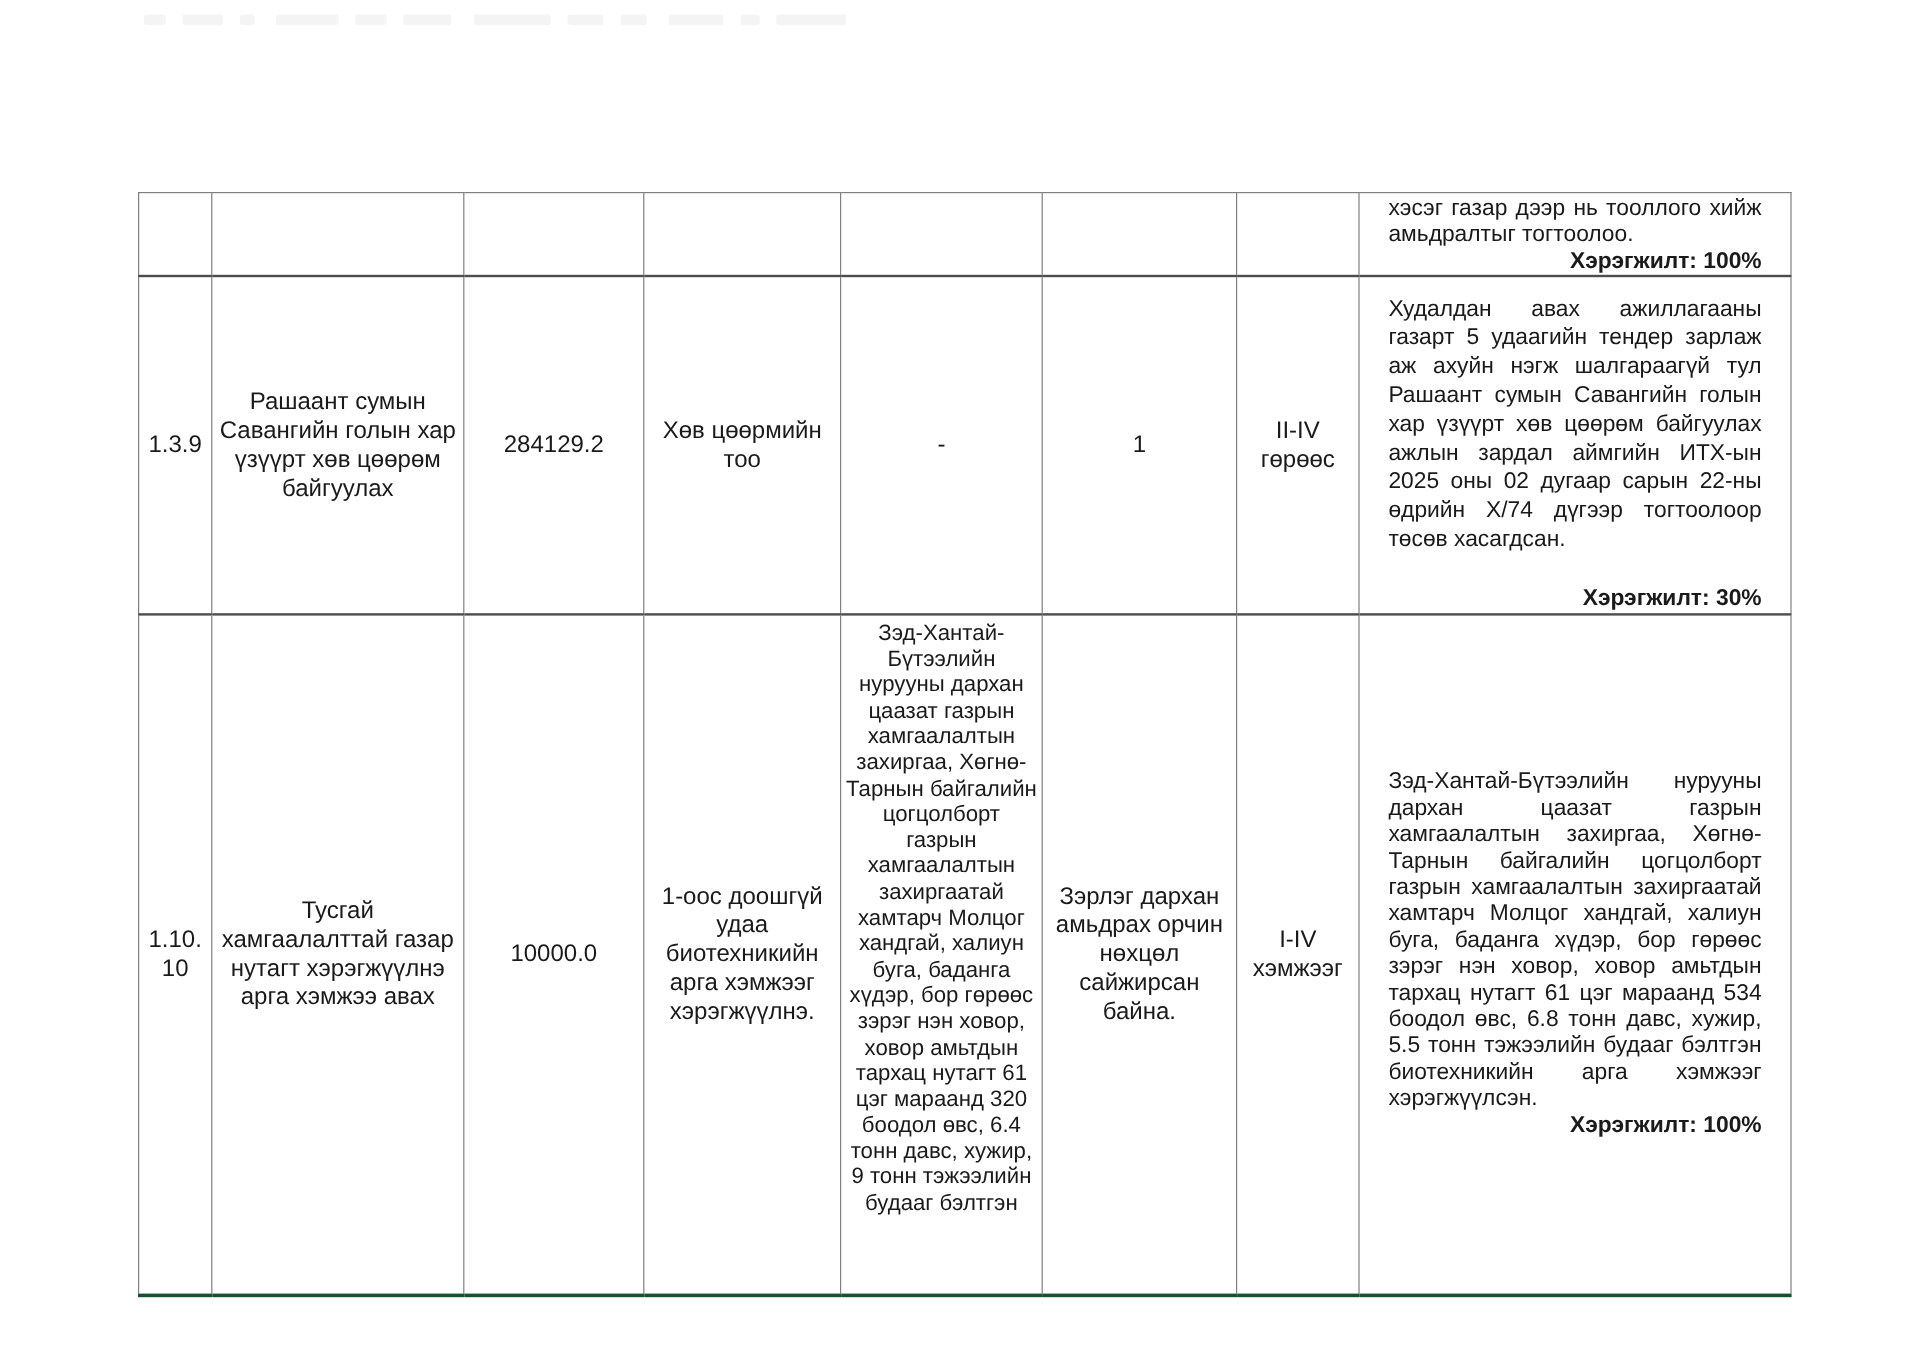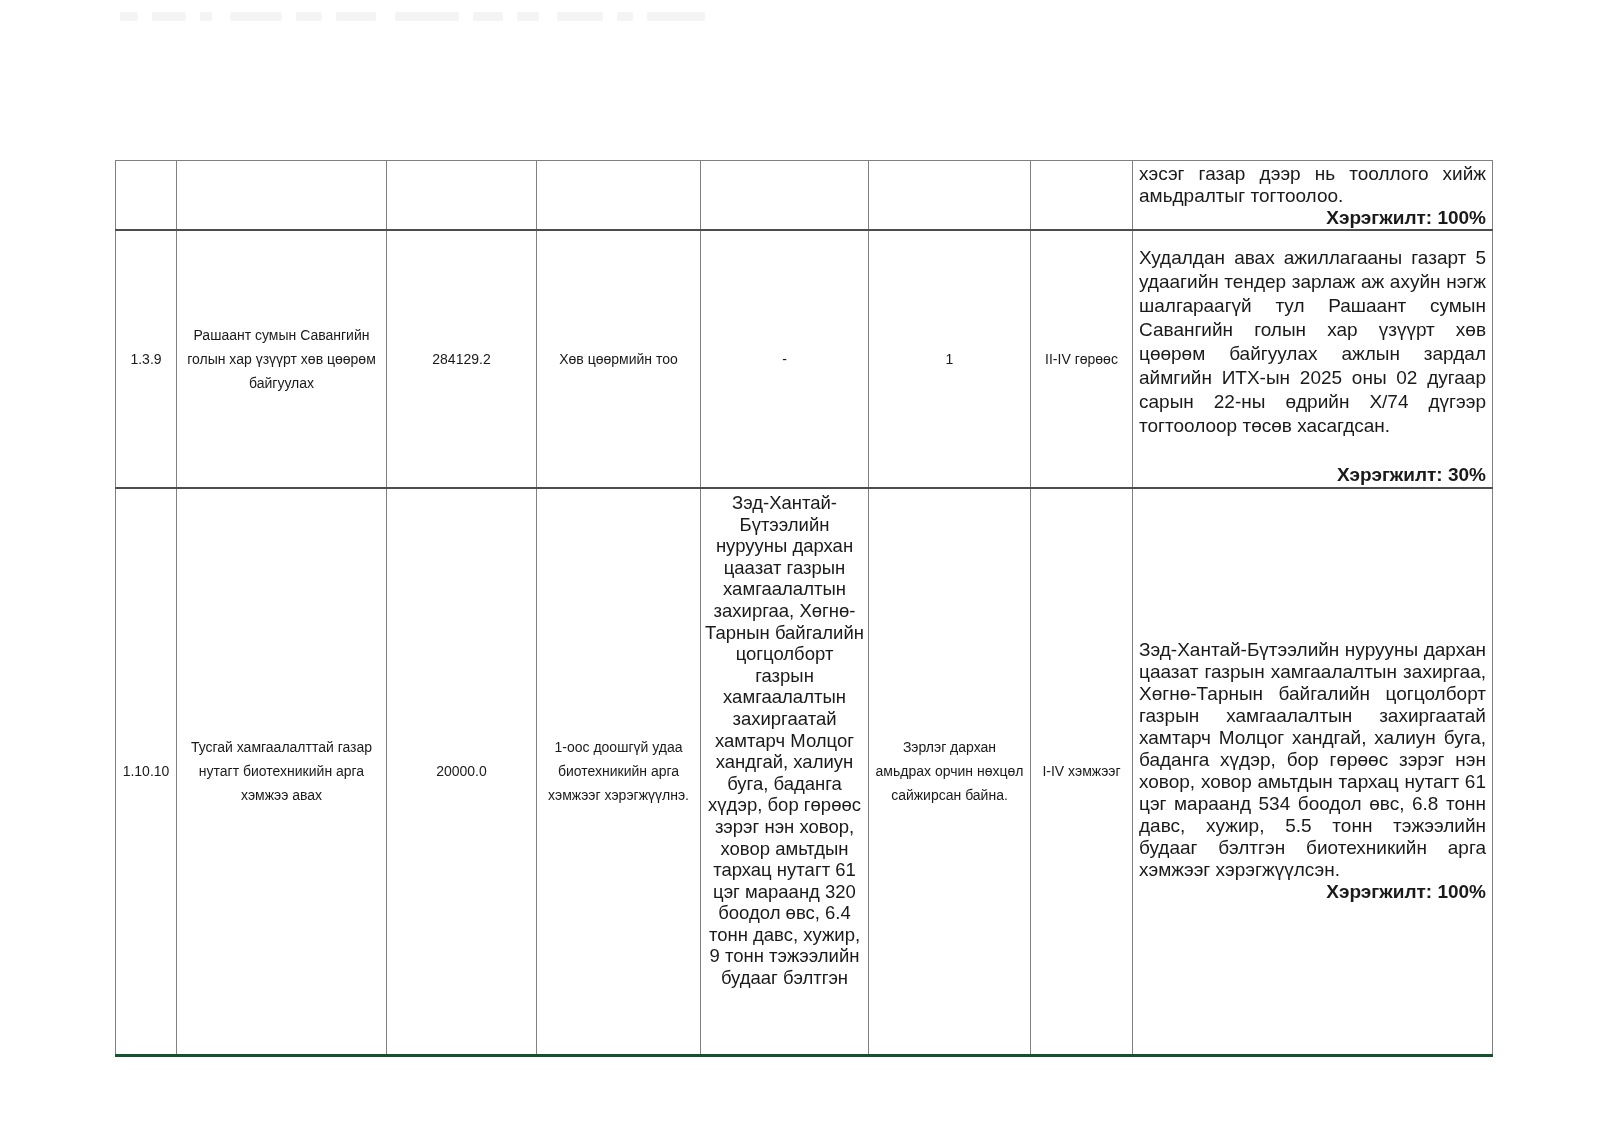--- a/index.html
+++ b/index.html
@@ -26,34 +26,34 @@
     border:1px solid #808080;
     padding:0;
     overflow:hidden;
     word-wrap:break-word;
   }
   tr.sep td{border-bottom:2px solid #4d4d4d;}
   tr.last td{border-bottom:3px solid #14532d;}
   
   .cc{
     text-align:center;vertical-align:middle;
-    font-size:14px;line-height:24px;
+    font-size:20px;line-height:24px;
     padding:2px 6px;
   }
   
   .c5{
     text-align:center;vertical-align:top;
     font-size:18.5px;line-height:21.6px;
     padding:3px 3px 0 3px;
   }
   
   .c8{
     vertical-align:middle;
     font-size:19px;line-height:24px;
-    padding:0 6px;
+    padding:0 24px;
   }
   .c8 .just{text-align:justify;}
   .c8 .impl{font-weight:700;text-align:right;}
   .c8.rowA-impl{vertical-align:top;padding-top:2px;line-height:22px;}
   .c8.rowB-impl{vertical-align:top;padding-top:15px;}
   .c8.rowB-impl .impl{margin-top:25px;text-align:right;}
   .c8.rowC-impl{line-height:22px;}
 </style>
 </head>
 <body>
@@ -103,22 +103,22 @@
       <td class="cc">1</td>
       <td class="cc">II-IV гөрөөс</td>
       <td class="c8 rowB-impl">
         <div class="just">Худалдан авах ажиллагааны газарт 5 удаагийн тендер зарлаж аж ахуйн нэгж шалгараагүй тул Рашаант сумын Савангийн голын хар үзүүрт хөв цөөрөм байгуулах ажлын зардал аймгийн ИТХ-ын 2025 оны 02 дугаар сарын 22-ны өдрийн Х/74 дүгээр тогтоолоор төсөв хасагдсан.</div>
         <div class="impl">Хэрэгжилт: 30%</div>
       </td>
     </tr>
 
     <tr class="last" style="height:567px">
       <td class="cc">1.10.10</td>
-      <td class="cc">Тусгай хамгаалалттай газар нутагт биотехникийн арга хэмжээ авах</td>
-      <td class="cc">20000.0</td>
+      <td class="cc">Тусгай хамгаалалттай газар нутагт хэрэгжүүлнэ арга хэмжээ авах</td>
+      <td class="cc">10000.0</td>
       <td class="cc">1-оос доошгүй удаа биотехникийн арга хэмжээг хэрэгжүүлнэ.</td>
       <td class="c5">Зэд-Хантай-Бүтээлийн нурууны дархан цаазат газрын хамгаалалтын захиргаа, Хөгнө-Тарнын байгалийн цогцолборт газрын хамгаалалтын захиргаатай хамтарч Молцог хандгай, халиун буга, баданга хүдэр, бор гөрөөс зэрэг нэн ховор, ховор амьтдын тархац нутагт 61 цэг мараанд 320 боодол өвс, 6.4 тонн давс, хужир, 9 тонн тэжээлийн будааг бэлтгэн</td>
       <td class="cc">Зэрлэг дархан амьдрах орчин нөхцөл сайжирсан байна.</td>
       <td class="cc">I-IV хэмжээг</td>
       <td class="c8 rowC-impl">
         <div class="just">Зэд-Хантай-Бүтээлийн нурууны дархан цаазат газрын хамгаалалтын захиргаа, Хөгнө-Тарнын байгалийн цогцолборт газрын хамгаалалтын захиргаатай хамтарч Молцог хандгай, халиун буга, баданга хүдэр, бор гөрөөс зэрэг нэн ховор, ховор амьтдын тархац нутагт 61 цэг мараанд 534 боодол өвс, 6.8 тонн давс, хужир, 5.5 тонн тэжээлийн будааг бэлтгэн биотехникийн арга хэмжээг хэрэгжүүлсэн.</div>
         <div class="impl">Хэрэгжилт: 100%</div>
       </td>
     </tr>
   </tbody>

